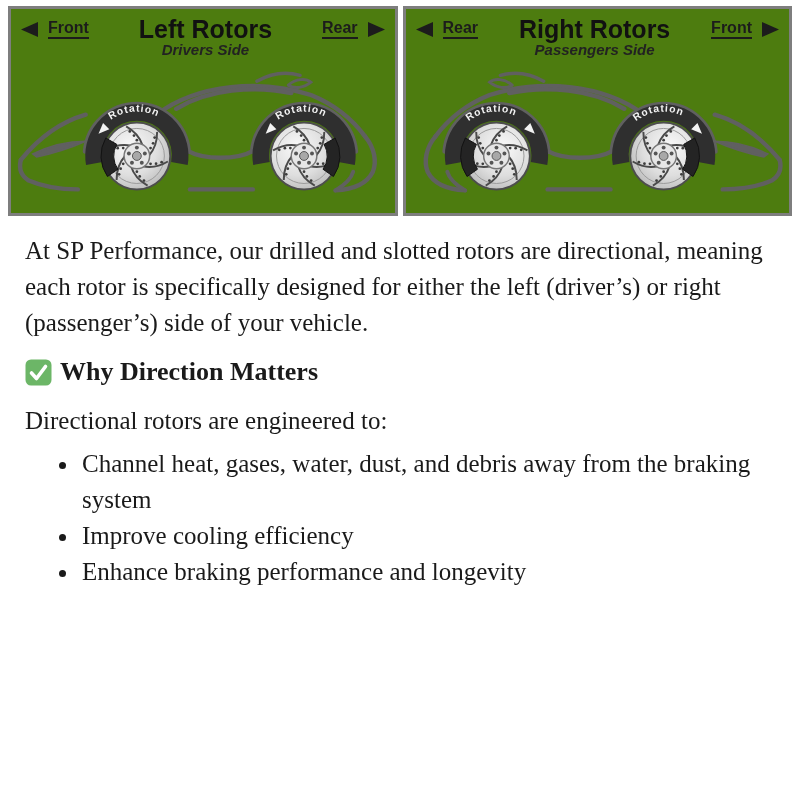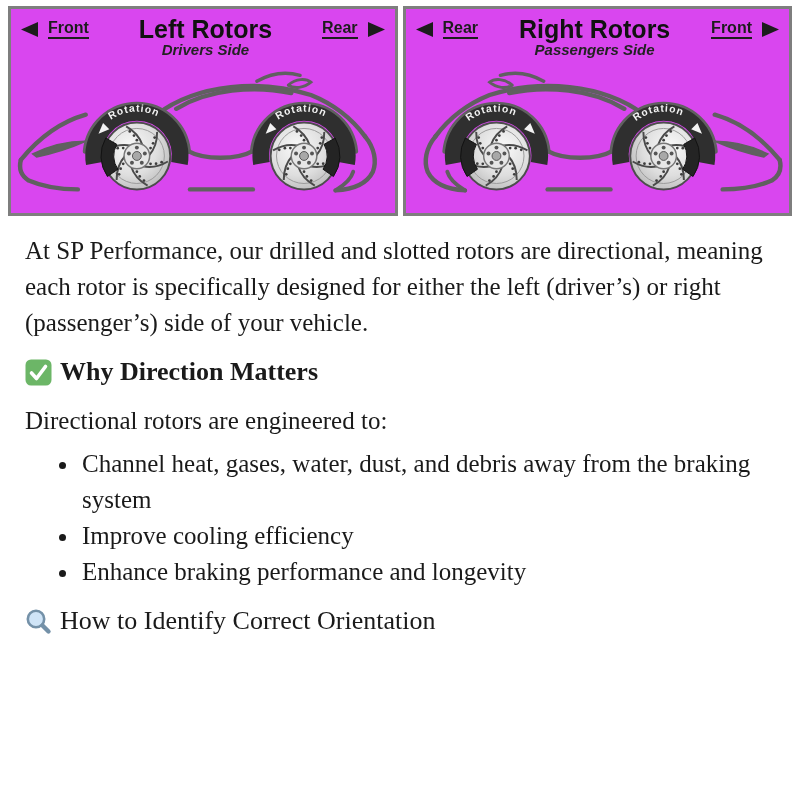--- a/index.html
+++ b/index.html
@@ -1,20 +1,20 @@
 <!DOCTYPE html>
 <html><head>
 <meta charset="utf-8">
 <style>
   html,body{margin:0;padding:0;background:#ffffff;}
   body{width:800px;height:800px;overflow:hidden;font-family:"Liberation Serif",serif;color:#1a1a1a;}
 
   
   .diagram{display:flex;gap:5px;margin:6px 8px 0 8px;height:210px;}
-  .panel{flex:1;border:3px solid #7e7e7e;background:#d946ef;display:flex;flex-direction:column;box-sizing:border-box;}
+  .panel{flex:1;border:3px solid #7e7e7e;background:#4d7c0f;display:flex;flex-direction:column;box-sizing:border-box;}
   .panel-header{display:flex;align-items:flex-start;justify-content:space-between;padding:7px 10px 0 10px;font-family:"Liberation Sans",sans-serif;}
   .dir-label{display:flex;align-items:center;gap:1px;margin-top:3px;}
   .dir-label .lbl{font-weight:bold;font-size:16px;border-bottom:2.5px solid #1c1c1c;padding-bottom:0px;color:#1c1c1c;}
   .title-block{text-align:center;line-height:1.05;}
   .panel-title{font-weight:bold;font-size:25px;color:#111;}
   .panel-subtitle{font-weight:bold;font-style:italic;font-size:15px;color:#222;}
   .car-svg{flex:1;width:100%;}
 
   
   .content{padding:17px 25px 0 25px;font-size:25px;line-height:36px;}
@@ -193,24 +193,15 @@
   </div>
 
   <p class="lead">Directional rotors are engineered to:</p>
 
   <ul class="bullets">
     <li>Channel heat, gases, water, dust, and debris away from the braking system</li>
     <li>Improve cooling efficiency</li>
     <li>Enhance braking performance and longevity</li>
   </ul>
 
-  <div class="sec-heading regular">
-    <span class="emoji">
-      <svg viewBox="0 0 27 27" width="27" height="27">
-        <circle cx="11" cy="11" r="8.2" fill="#cfe4f7" stroke="#7491a8" stroke-width="2.6"></circle>
-        <line x1="17.5" y1="17.5" x2="23.5" y2="23.5" stroke="#7491a8" stroke-width="4.4" stroke-linecap="round"></line>
-      </svg>
-    </span>
-    <span>How to Identify Correct Orientation</span>
-  </div>
 
 
 </div>
 
 </body></html>

